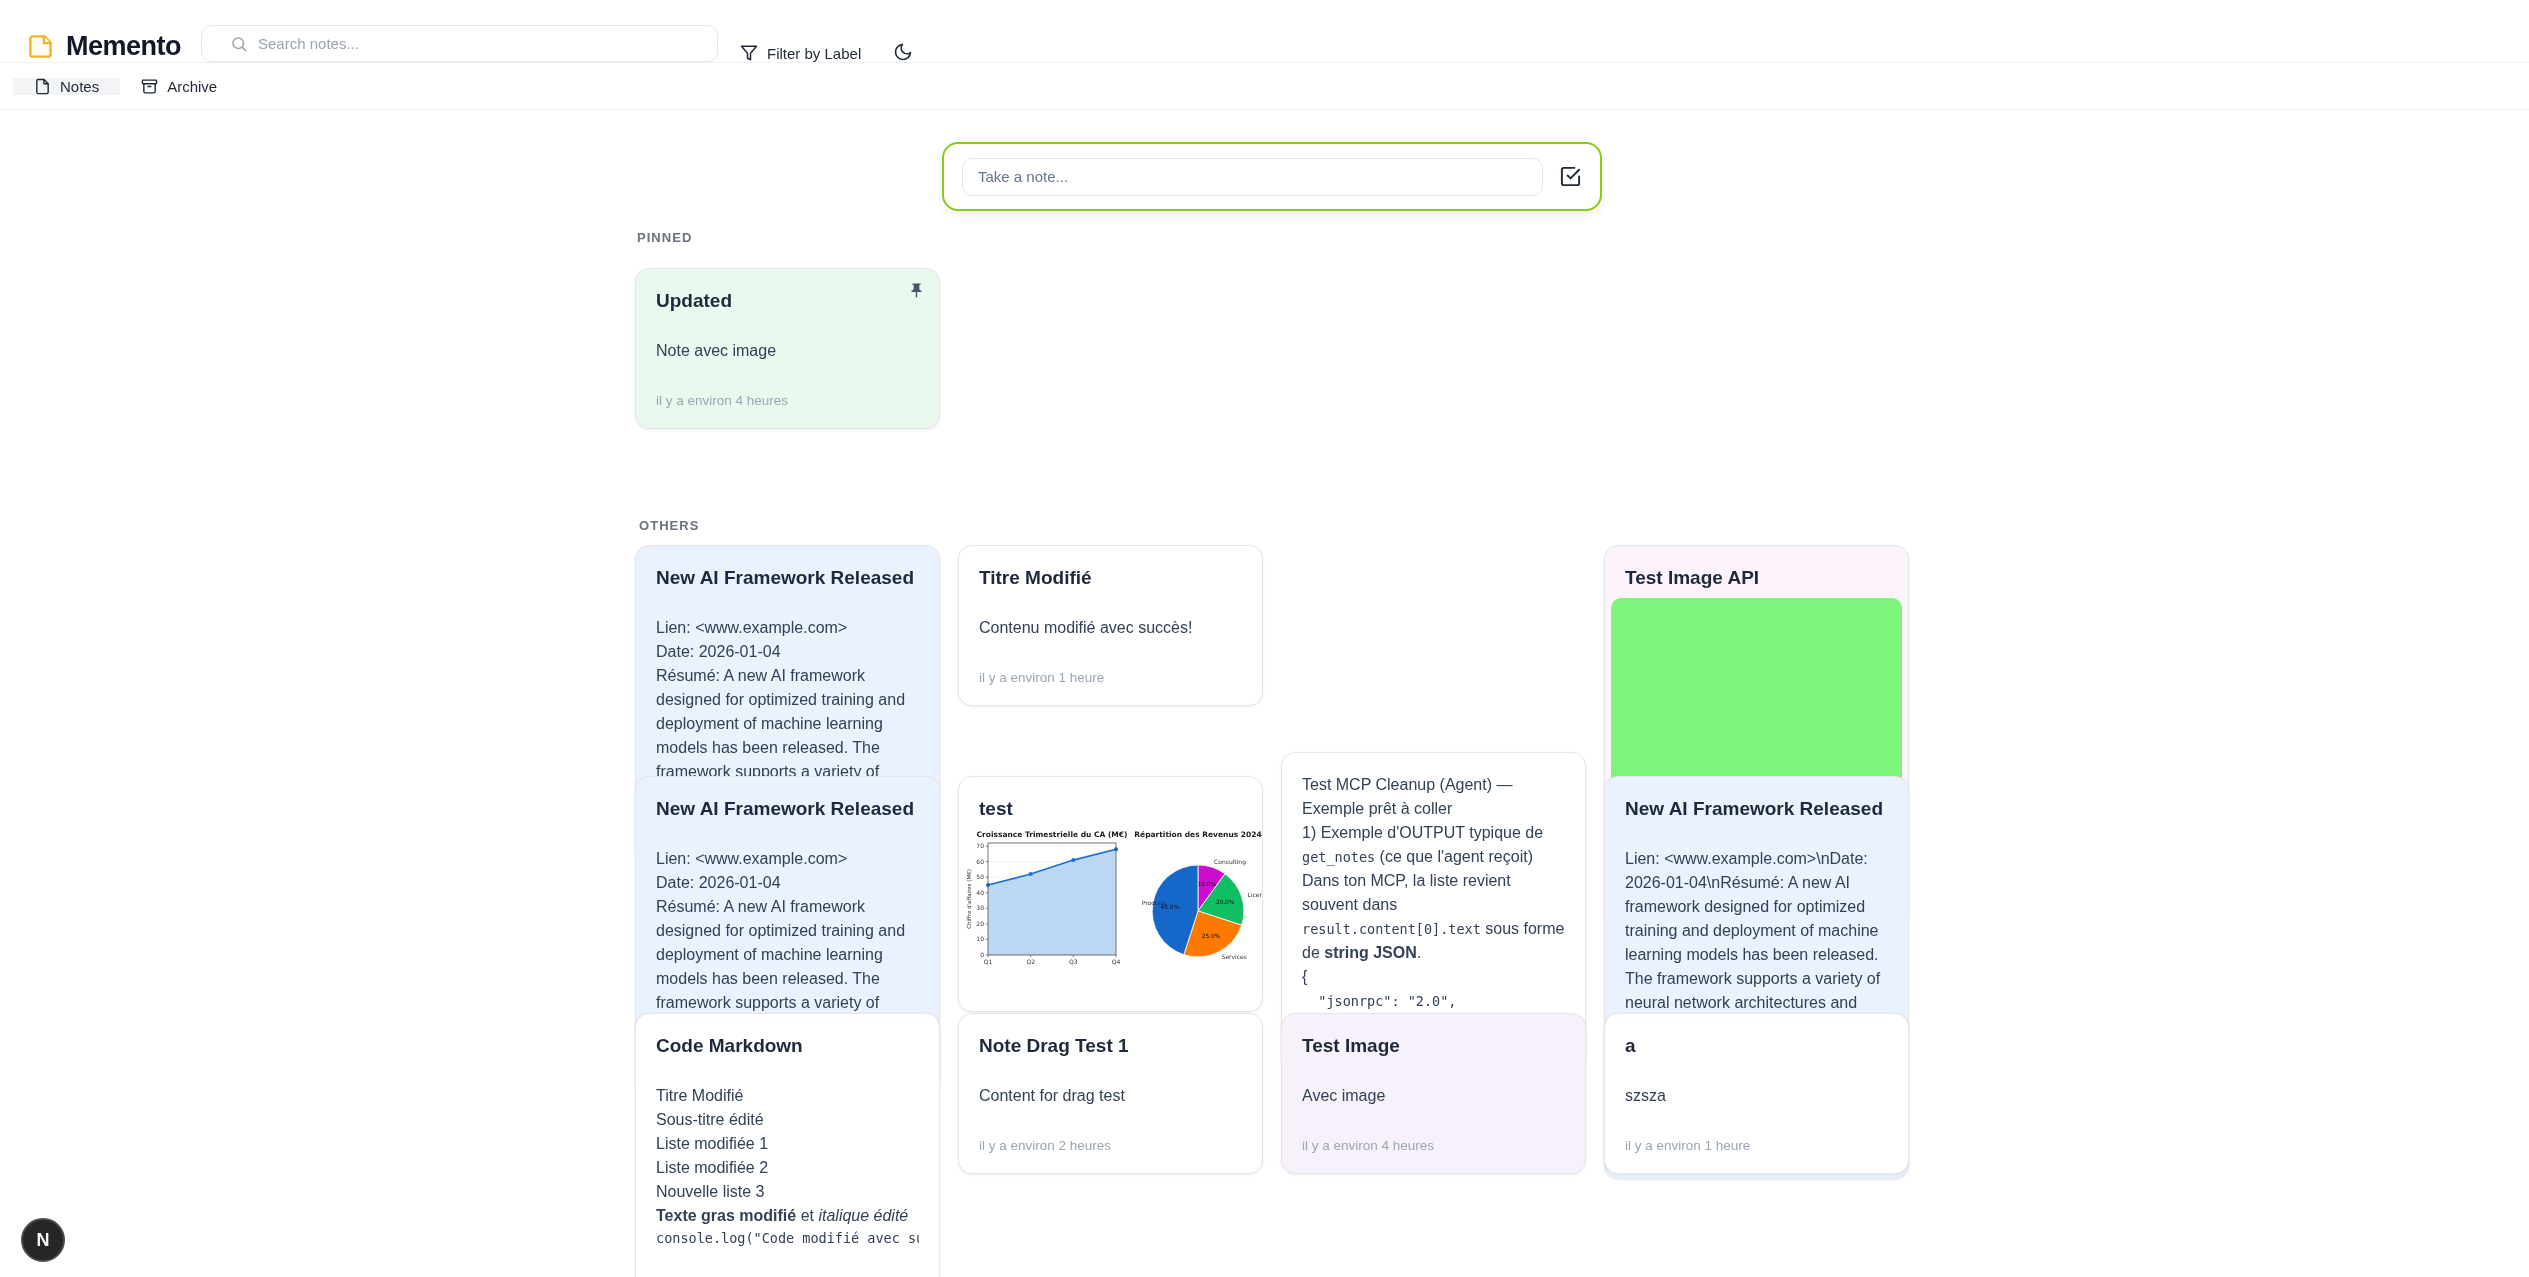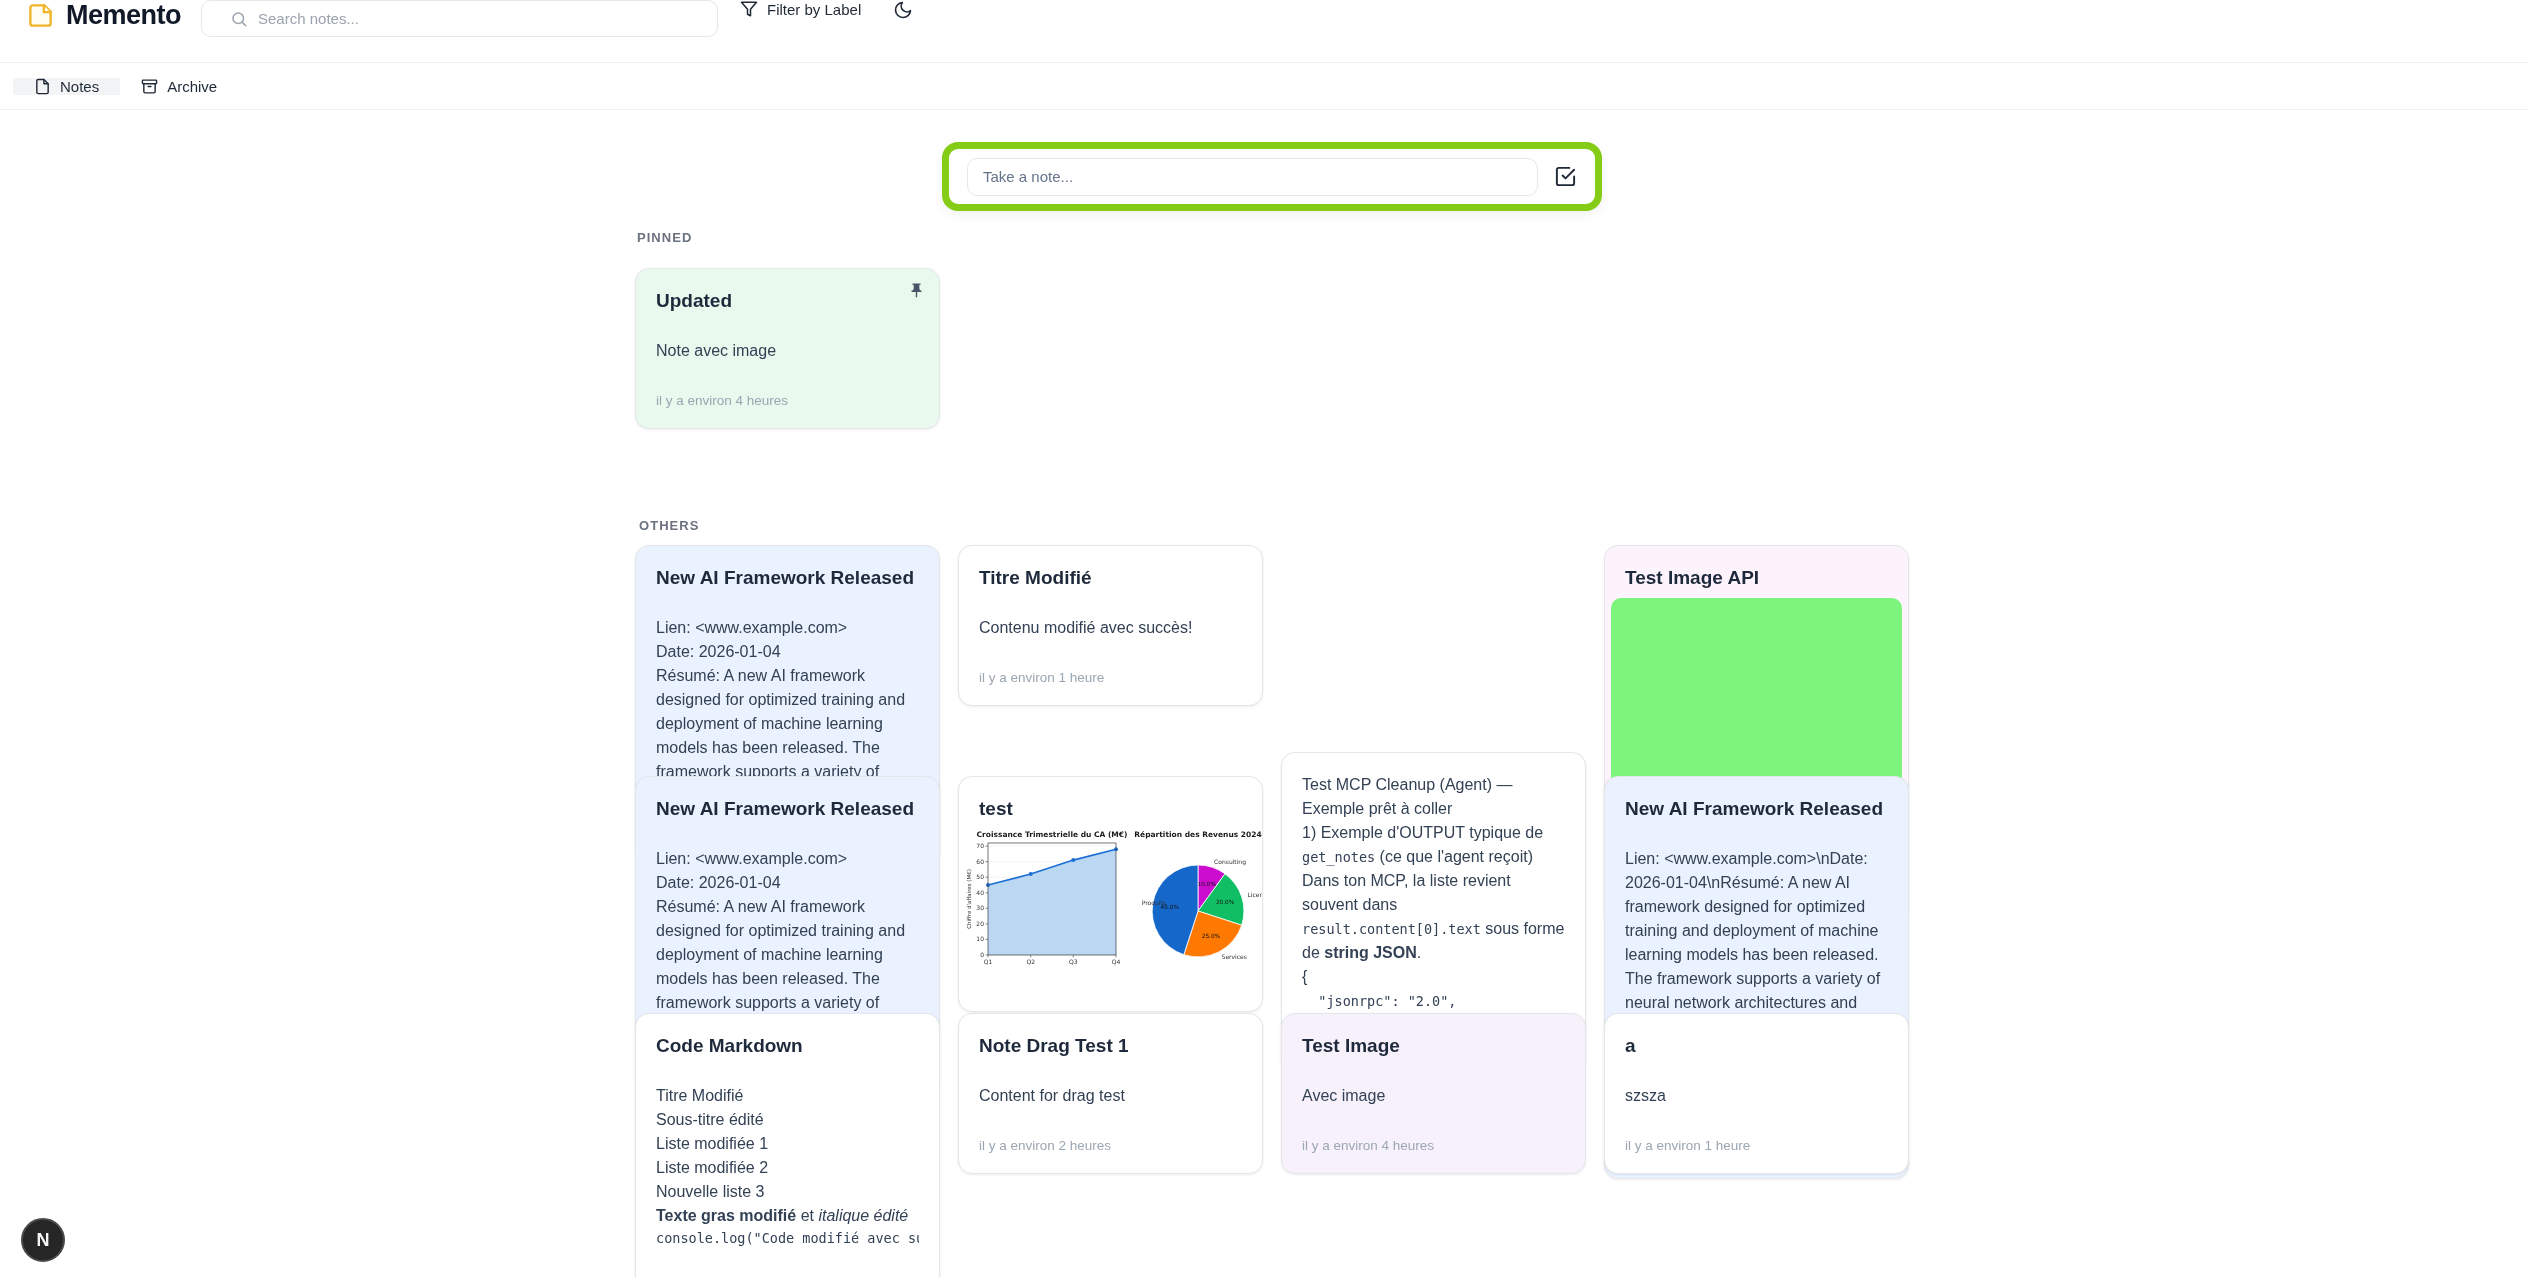--- a/index.html
+++ b/index.html
@@ -1,20 +1,20 @@
 <!DOCTYPE html>
 <html><head>
 <meta charset="utf-8">
 <style>
   * { margin:0; padding:0; box-sizing:border-box; }
   html,body { width:2529px; height:1277px; overflow:hidden; background:#ffffff;
     font-family:"Liberation Sans", sans-serif; color:#1e293b; }
 
   
-  .header { height:63px; display:flex; align-items:flex-start; padding:0 0 0 27px;
+  .header { height:63px; display:flex; align-items:flex-end; padding:0 0 0 27px;
     border-bottom:1px solid #eef0f3; }
   .logo { display:flex; align-items:center; gap:12px; margin-right:20px; }
   .app-title { font-size:27px; font-weight:700; letter-spacing:-0.5px; color:#111827; }
   .searchbox { width:517px; height:37px; border:1px solid #e5e7eb; border-radius:10px;
     background:#fff; display:flex; align-items:center; gap:10px; padding:0 28px; }
   .searchbox input { border:none; outline:none; flex:1; font-size:15px;
     font-family:"Liberation Sans", sans-serif; color:#111827; background:transparent; }
   .searchbox input::placeholder { color:#9aa3af; }
   .filter-btn { display:flex; align-items:center; gap:9px; margin-left:22px;
     font-size:15px; font-weight:500; color:#1f2937; cursor:pointer; background:none; border:none;
@@ -26,21 +26,21 @@
     border-bottom:1px solid #eef0f3; }
   .tab { display:flex; align-items:center; gap:9px; padding:0 21px; font-size:15px;
     font-weight:500; color:#1f2937; cursor:pointer; background:transparent; border:none;
     font-family:"Liberation Sans", sans-serif; }
   .tab.active { background:#f3f4f6; }
 
   
   .board { position:absolute; left:635px; top:110px; width:1274px; height:1167px; }
 
   .composer { position:absolute; left:307px; top:32px; width:660px; height:69px;
-    background:#fff; border:7px solid #84cc16; border-radius:16px;
+    background:#fff; border:2px solid #84cc16; border-radius:16px;
     box-shadow:0 4px 12px rgba(0,0,0,.06); display:flex; align-items:center; padding:0 18px; }
   .composer-input { flex:1; height:38px; border:1px solid #e5e7eb; border-radius:10px;
     padding:0 15px; font-size:15px; font-family:"Liberation Sans", sans-serif;
     color:#111827; outline:none; }
   .composer-input::placeholder { color:#64748b; }
   .composer-check { background:none; border:none; cursor:pointer; margin-left:16px; display:flex; }
 
   .section-label { position:absolute; font-size:13px; font-weight:700; letter-spacing:.08em;
     color:#6b7280; }
 

